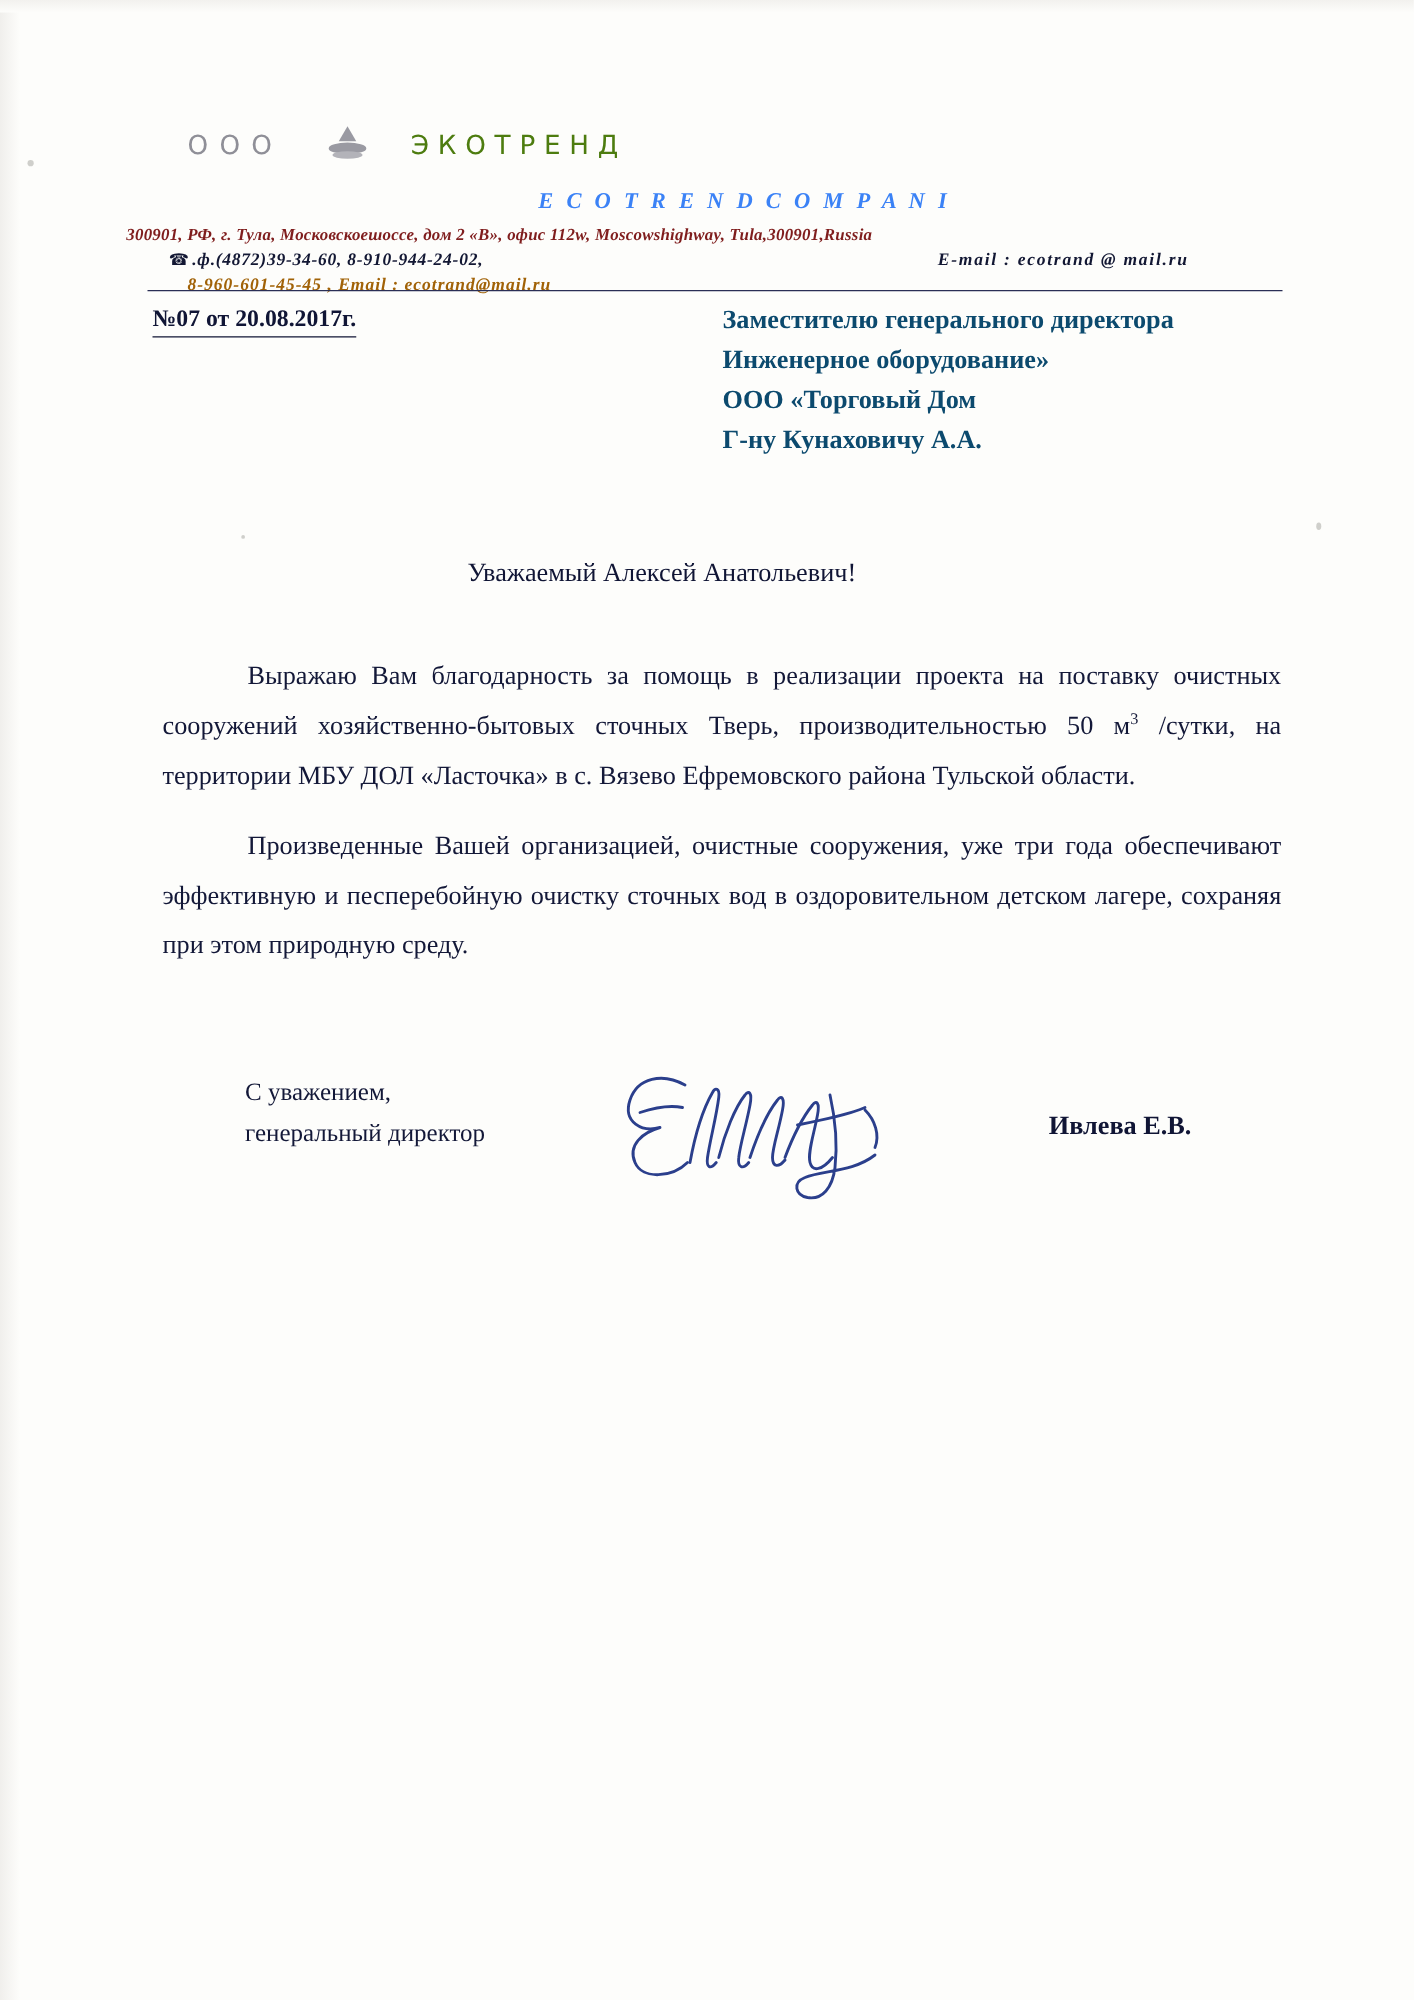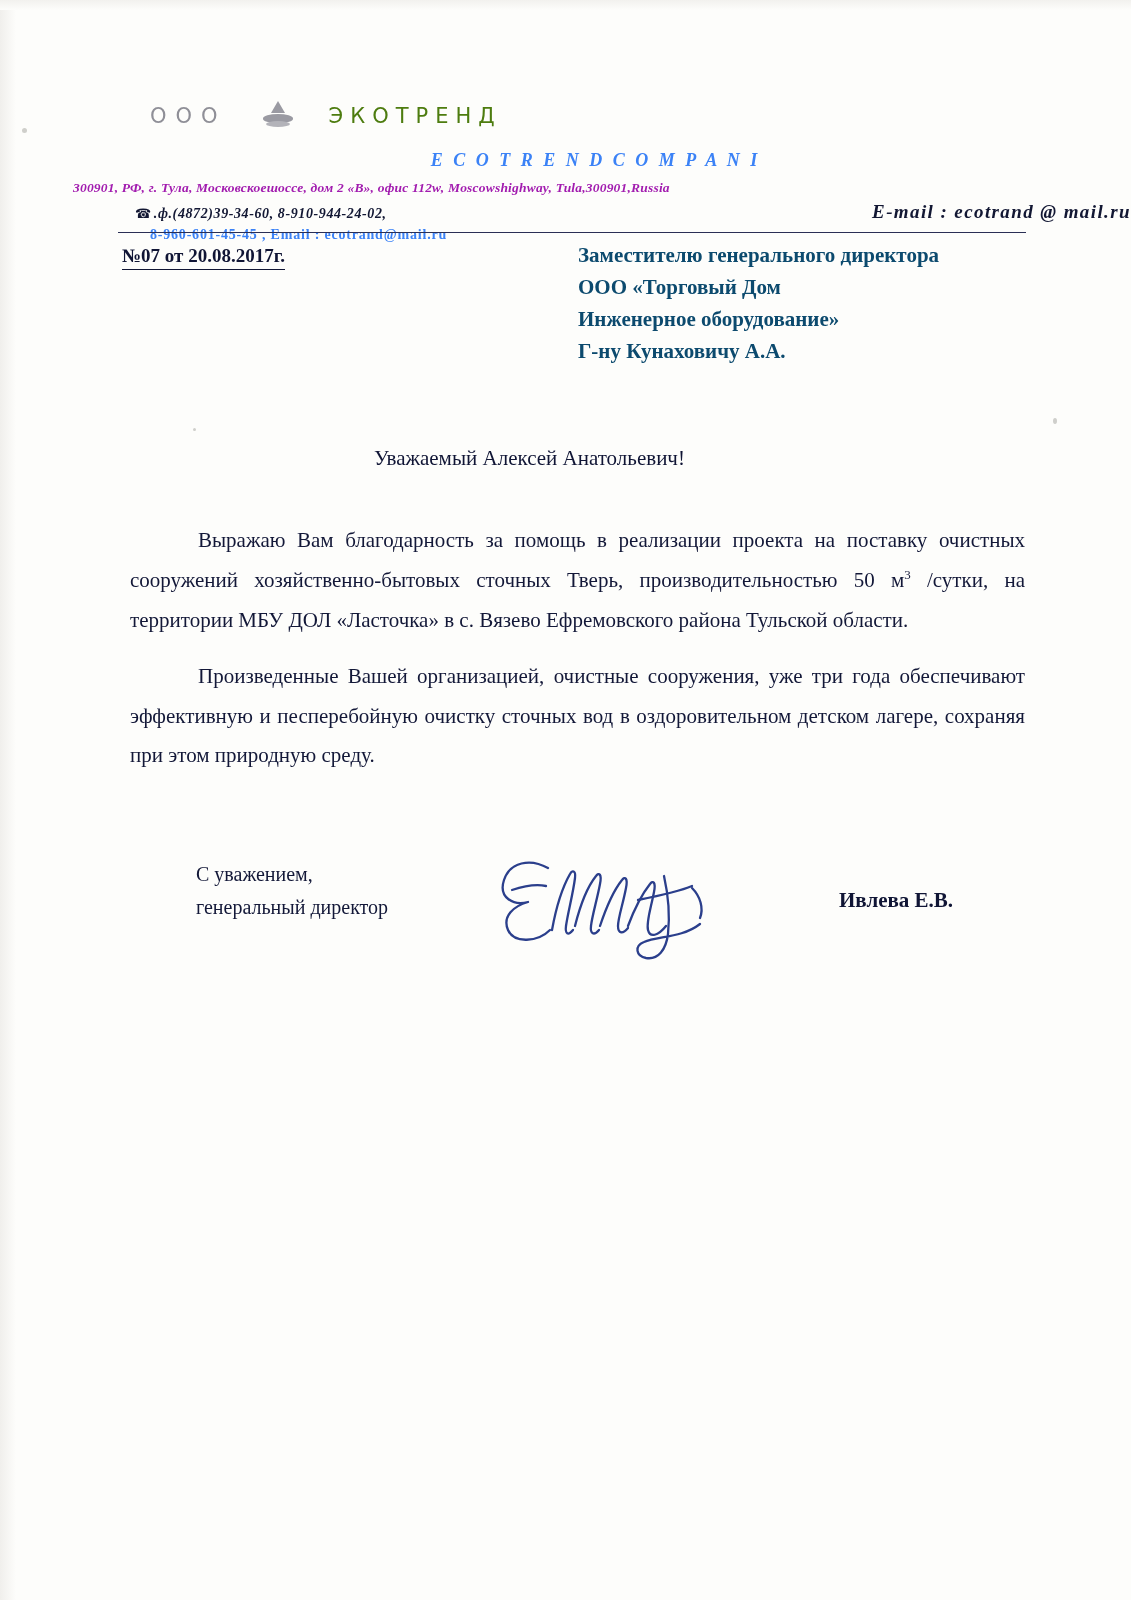--- a/index.html
+++ b/index.html
@@ -96,59 +96,61 @@
     font-style: italic;
     font-size: 18px;
     letter-spacing: 3px;
     color: #3b82f6;
     margin-top: 6px;
     padding-left: 60px;
   }
 
   .address-line {
     margin-top: 9px;
-    padding-left: 73px;
+    padding-left: 101px;
     font-family: "Liberation Serif", serif;
     font-style: italic;
     font-weight: bold;
     font-size: 13.5px;
-    color: #a21caf;
+    color: #7f1d1d;
     letter-spacing: 0.2px;
   }
 
   .phone-line {
     margin-top: 5px;
     padding-left: 135px;
     display: flex;
     align-items: baseline;
     font-family: "Liberation Serif", serif;
     font-style: italic;
     font-weight: bold;
     font-size: 14px;
     color: #121733;
     letter-spacing: 0.6px;
   }
   .phone-line .email-right {
     margin-left: auto;
+    padding-right: 180px;
     letter-spacing: 1.4px;
-    font-size: 19px;
+    font-size: 14px;
   }
   .phone-icon {
     font-family: "DejaVu Sans", sans-serif;
     font-size: 13px;
     margin-right: 2px;
   }
 
   .phone-line2 {
     margin-top: 4px;
     padding-left: 150px;
     font-family: "Liberation Serif", serif;
+    font-style: italic;
     font-weight: bold;
     font-size: 14px;
-    color: #3b82f6;
+    color: #a16207;
     letter-spacing: 0.8px;
   }
 
   .hr-rule {
     position: absolute;
     left: 118px;
     right: 105px;
     top: 232px;
     border-top: 1.6px solid #2a2f55;
   }
@@ -286,22 +288,22 @@
 
     <div class="phone-line2">8-960-601-45-45 , Email : ecotrand@mail.ru</div>
   </header>
 
   <div class="hr-rule"></div>
 
   <div class="ref-no">№07 от 20.08.2017г.</div>
 
   <div class="addressee">
     <div>Заместителю генерального директора</div>
+    <div>Инженерное оборудование»</div>
     <div>ООО «Торговый Дом</div>
-    <div>Инженерное оборудование»</div>
     <div>Г-ну Кунаховичу А.А.</div>
   </div>
 
   <div class="salutation">Уважаемый Алексей Анатольевич!</div>
 
   <div class="body-text">
     <p><span>Выражаю Вам благодарность за помощь в реализации проекта на поставку очистных сооружений хозяйственно-бытовых сточных Тверь, производительностью 50 м</span><sup>3</sup><span> /сутки, на территории МБУ ДОЛ «Ласточка» в с. Вязево Ефремовского района Тульской области.</span></p>
     <p><span>Произведенные Вашей организацией, очистные сооружения, уже три года обеспечивают эффективную и песперебойную очистку сточных вод в оздоровительном детском лагере, сохраняя при этом природную среду.</span></p>
   </div>
 

